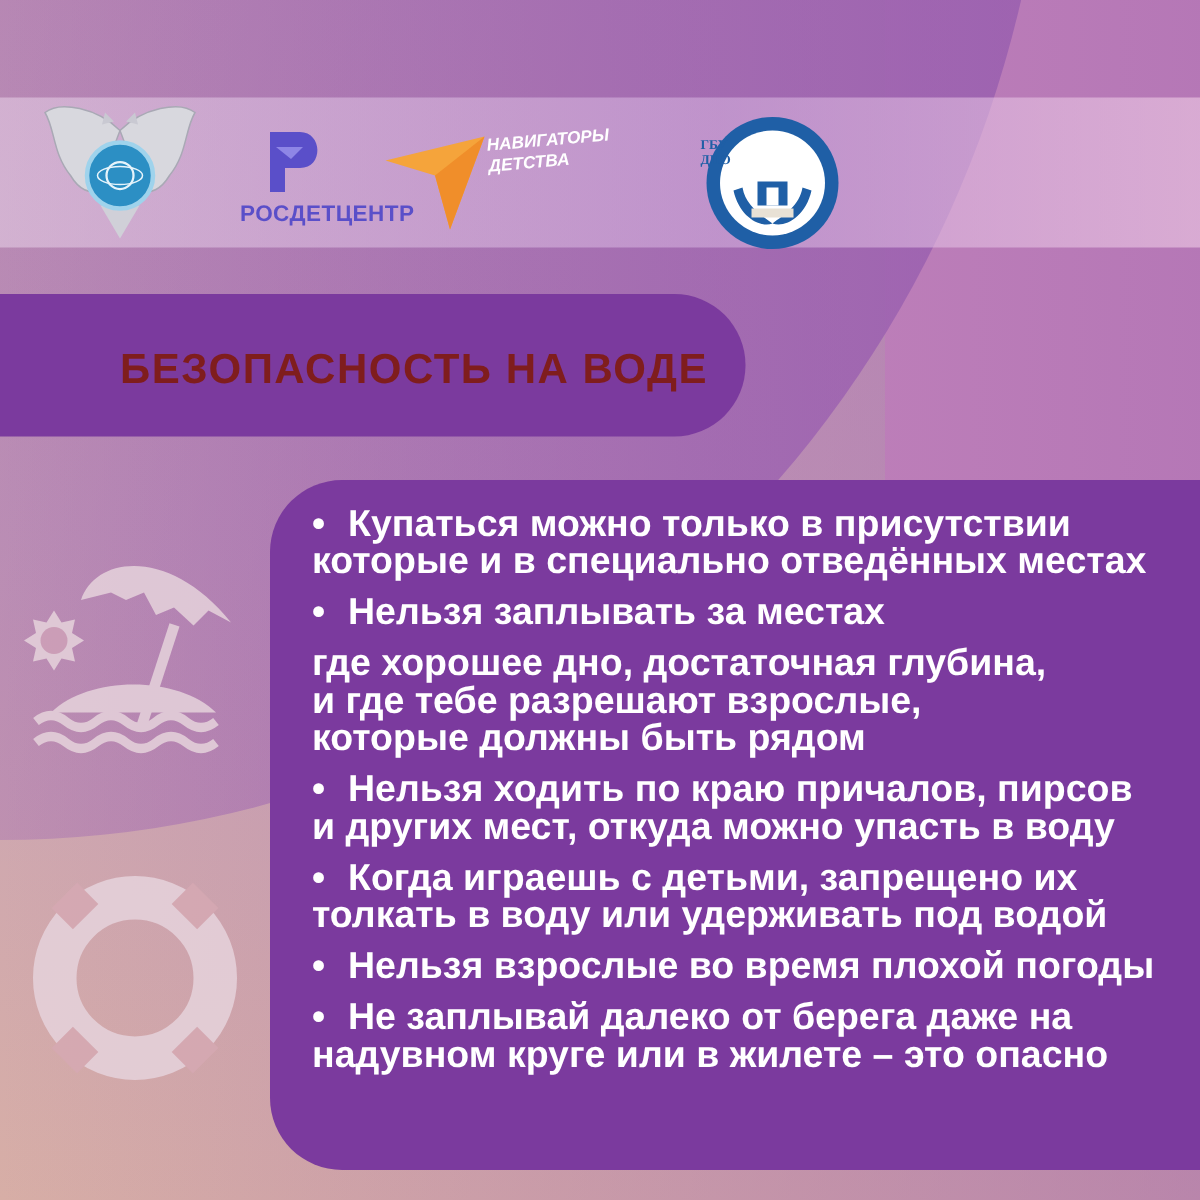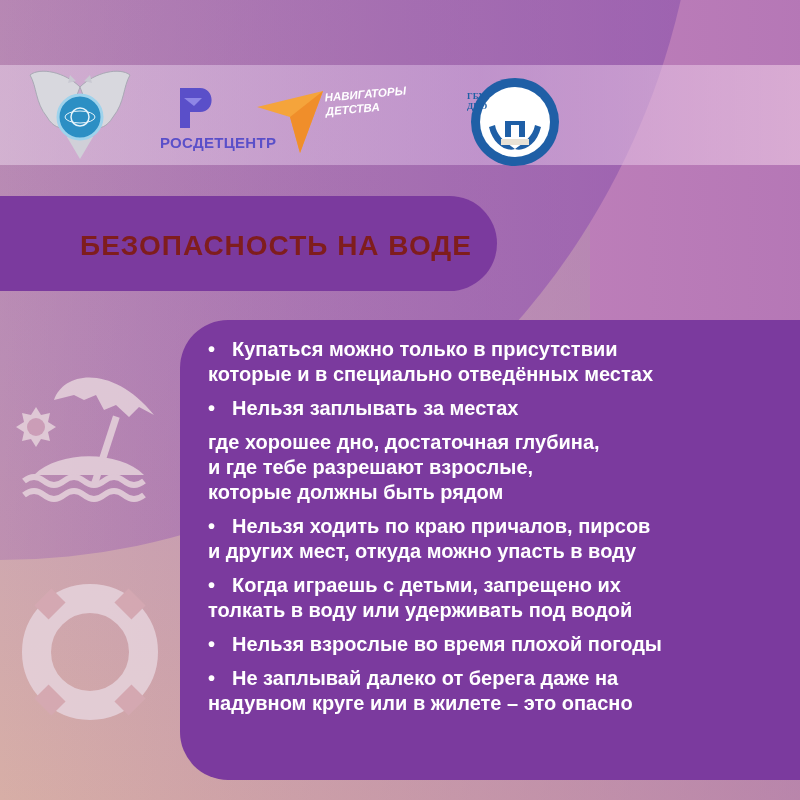--- a/index.html
+++ b/index.html
@@ -19,21 +19,21 @@
     z-index: 2; }
   .logos { position: absolute; left: 0; top: 65px; height: 100px; width: 560px; z-index: 3; }
   .logo { position: absolute; }
   .title-pill { position: absolute; left: 0; top: 196px; width: 497px; height: 95px;
     background: #7b3a9e; border-radius: 0 48px 48px 0; z-index: 3; }
   .title-text { position: absolute; left: 80px; top: 230px; z-index: 4;
     color: #7f1d1d; font-weight: bold; font-size: 28px; letter-spacing: 1px; }
   .bottom-panel { position: absolute; left: 180px; top: 320px; width: 620px; height: 460px;
     background: #7b3a9e; border-radius: 48px 0 0 48px; z-index: 3; }
   .rules { position: absolute; left: 208px; top: 337px; width: 590px; z-index: 4;
-    color: #ffffff; font-weight: bold; font-size: 20px; line-height: 25px; }
+    color: #ffffff; font-weight: bold; font-size: 25px; line-height: 25px; }
   .rule { margin: 0 0 9px 0; }
   .rule .bullet { display: inline-block; width: 24px; }
   .icon-wrap { position: absolute; z-index: 2; opacity: 0.85; }
   svg { display: block; }
 </style>
 </head>
 <body>
 
 <div class="bg"></div>
 <div class="pink-right"></div>

